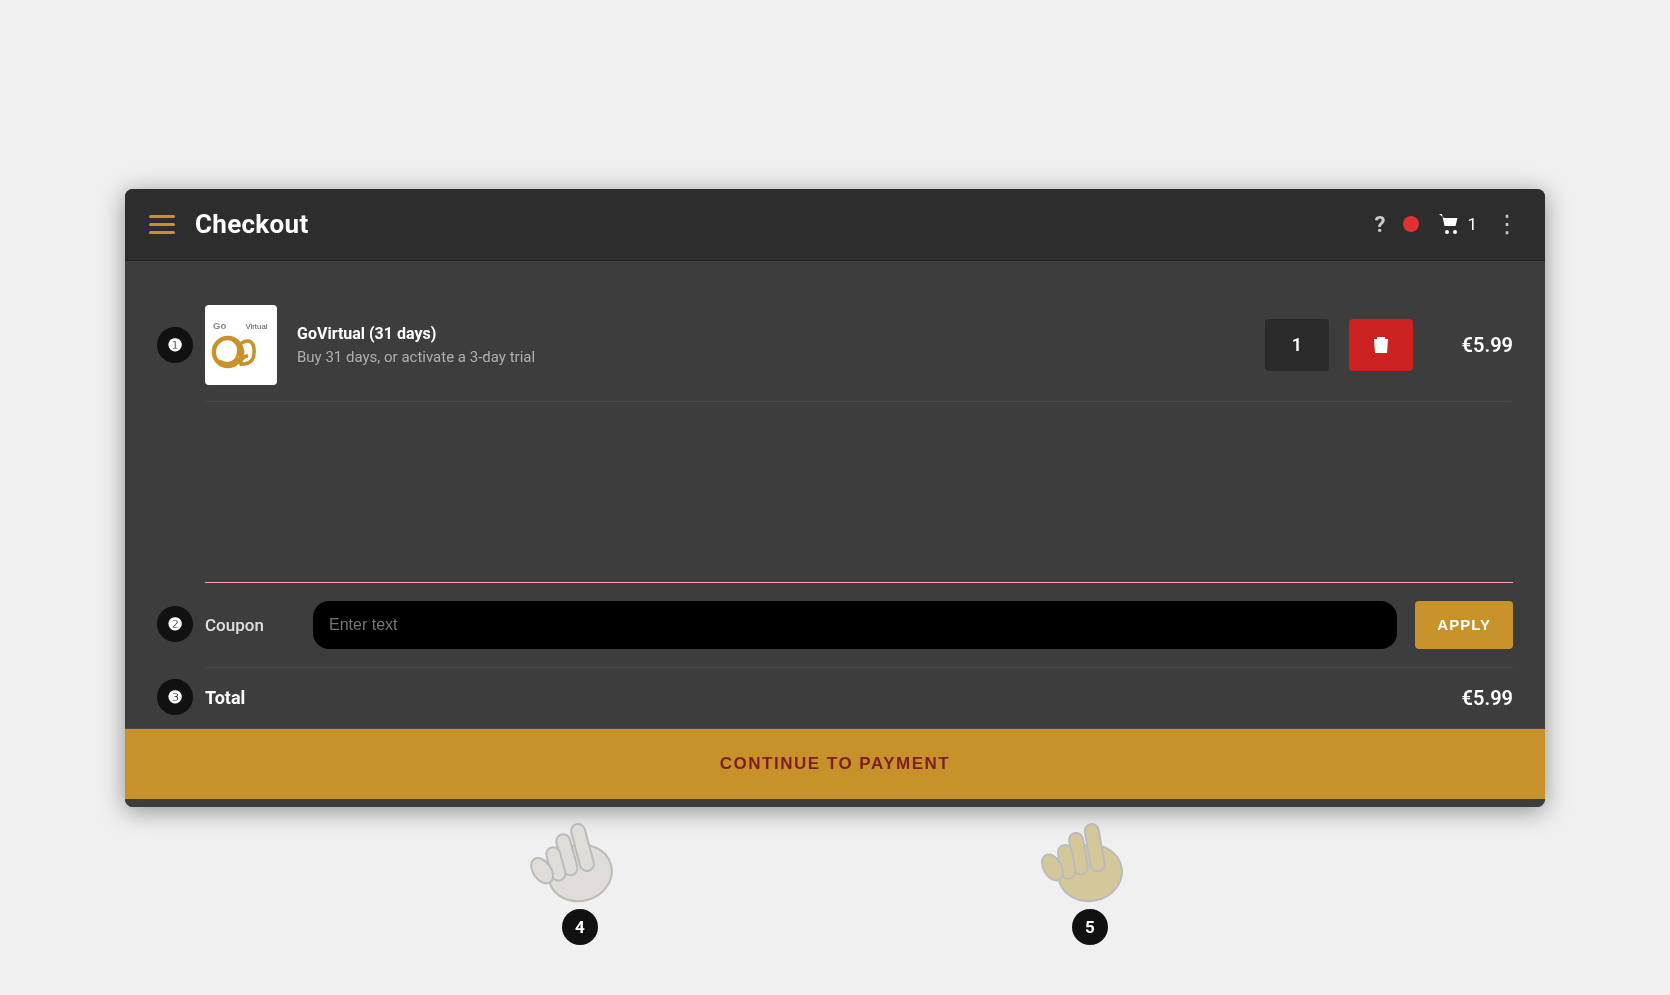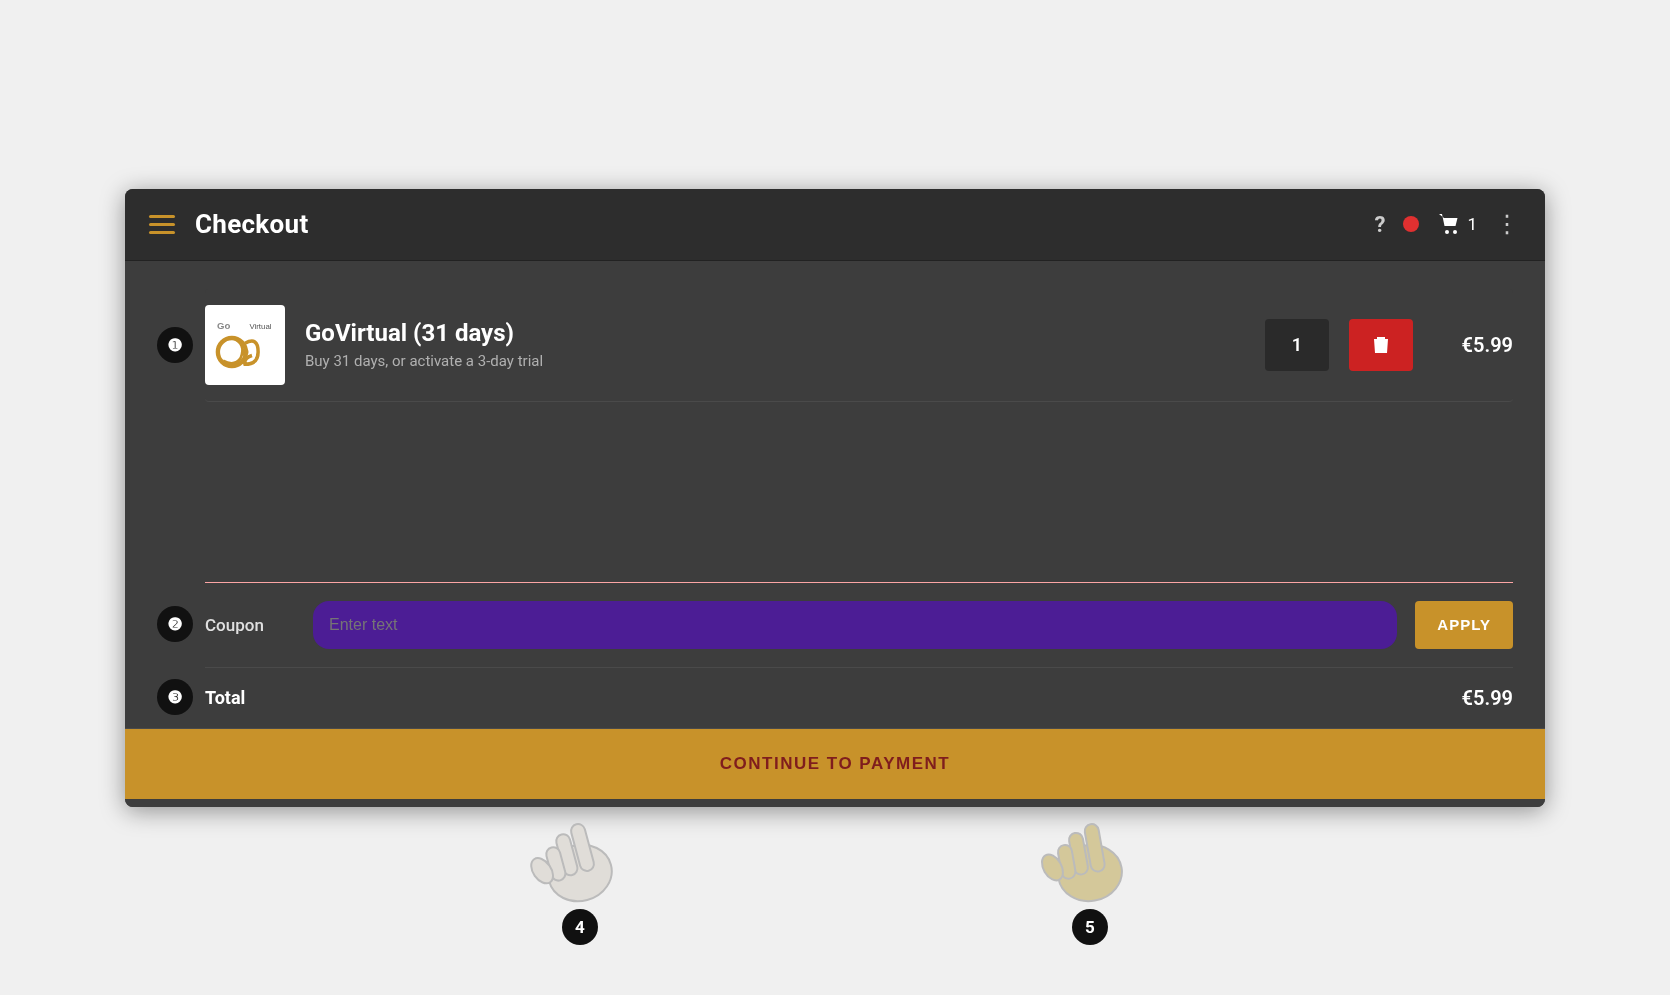--- a/index.html
+++ b/index.html
@@ -104,40 +104,40 @@
     .cart-item {
       display: flex;
       align-items: center;
       background: #3d3d3d;
       border-radius: 4px;
       padding: 16px 0;
       border-bottom: 1px solid #4a4a4a;
       gap: 20px;
     }
     .product-thumbnail {
-      width: 80px;
+      width: 72px;
       height: 80px;
       background: #fff;
       border-radius: 4px;
       display: flex;
       align-items: center;
       justify-content: center;
       flex-shrink: 0;
       overflow: hidden;
     }
     .go-virtual-logo {
       width: 70px;
       height: 70px;
     }
     .product-info {
       flex: 1;
     }
     .product-name {
       color: #ffffff;
-      font-size: 24px;
+      font-size: 16px;
       font-weight: 700;
       margin-bottom: 5px;
     }
     .product-desc {
       color: #b0b0b0;
       font-size: 15px;
     }
     .quantity-box {
       background: #2a2a2a;
       color: #fff;
@@ -186,21 +186,21 @@
     }
     .coupon-label {
       color: #e0e0e0;
       font-size: 17px;
       font-weight: 500;
       min-width: 90px;
     }
     .coupon-input {
       flex: 1;
       height: 48px;
-      background: #4c1d95;
+      background: #000000;
       border: none;
       border-radius: 16px;
       color: #888;
       font-size: 16px;
       padding: 16px 16px;
       outline: none;
     }
     .apply-btn {
       background: #c8922a;
       color: #fff;

